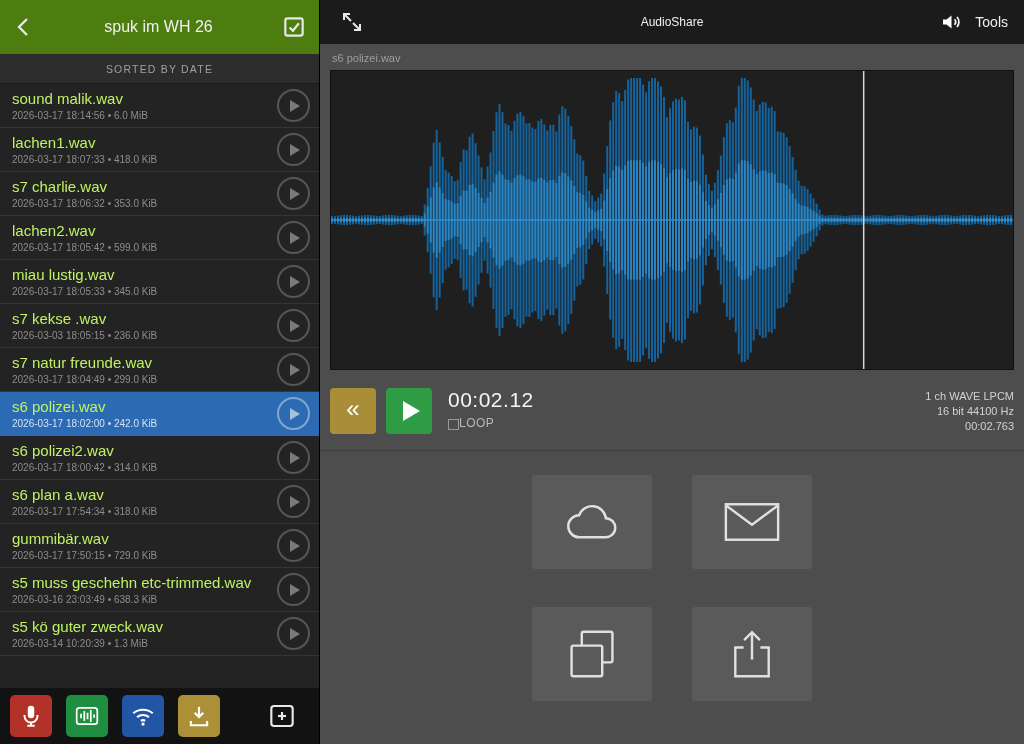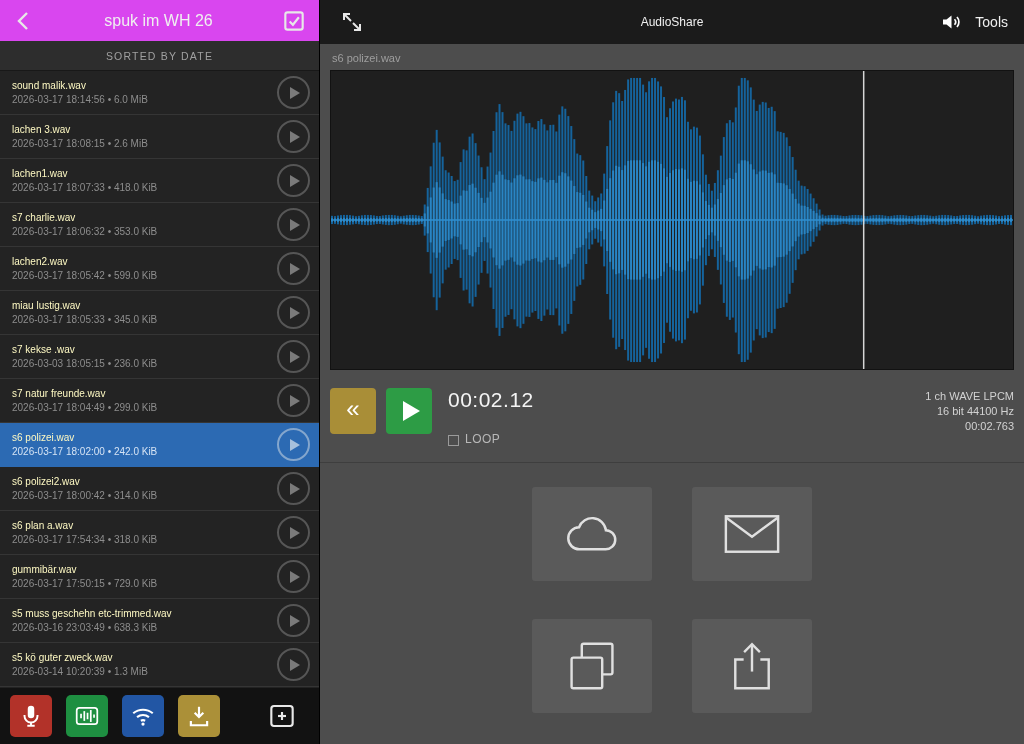--- a/index.html
+++ b/index.html
@@ -1,30 +1,30 @@
 <!DOCTYPE html>
 <html><head>
 <meta charset="utf-8">
 <style>
   *{margin:0;padding:0;box-sizing:border-box}
   html,body{width:1024px;height:744px;overflow:hidden;background:#1a1a1a;font-family:"Liberation Sans",sans-serif}
   .app{display:flex;width:1024px;height:744px}
 
   
   .sidebar{width:320px;display:flex;flex-direction:column;background:#232323;border-right:1px solid #000}
-  .sb-header{height:41px;background:#d946ef;display:flex;align-items:center;padding:0 12px;flex:0 0 auto}
+  .sb-header{height:54px;background:#4d7c0f;display:flex;align-items:center;padding:0 12px;flex:0 0 auto}
   .back-btn{width:24px;height:24px;display:flex;align-items:center;justify-content:center;cursor:pointer}
   .sb-title{flex:1;text-align:center;color:#f0f0f0;font-size:16px}
   .check-btn{width:26px;height:26px;display:flex;align-items:center;justify-content:center;cursor:pointer}
   .sb-sort{height:30px;background:#2d2d2d;display:flex;align-items:center;justify-content:center;color:#a0a0a0;font-size:10.5px;letter-spacing:1.2px;border-bottom:1px solid #181818;flex:0 0 auto}
   .sb-list{flex:1;overflow:hidden}
   .row{height:44px;display:flex;align-items:center;padding-left:12px;border-bottom:1px solid #353535;cursor:pointer}
   .row.selected{background:#2c6ab3;border-bottom-color:#2c6ab3}
   .row-texts{flex:1;min-width:0}
-  .file-name{color:#fef9c3;font-size:10px;white-space:nowrap;overflow:hidden}
+  .file-name{color:#bef264;font-size:15px;white-space:nowrap;overflow:hidden}
   .file-meta{color:#8d8d8d;font-size:10px;margin-top:2.5px;white-space:nowrap}
   .row.selected .file-meta{color:#d5e3f4}
   .play-circle{width:33px;height:33px;border:2px solid #565656;border-radius:50%;display:flex;align-items:center;justify-content:center;margin-right:9px;flex:0 0 auto;cursor:pointer}
   .row.selected .play-circle{border-color:#84a6cd}
   .tri{width:0;height:0;border-left:10px solid #7a7a7a;border-top:6px solid transparent;border-bottom:6px solid transparent;margin-left:3px}
   .row.selected .tri{border-left-color:#a6c0dc}
   .sb-toolbar{height:56px;background:#121212;display:flex;align-items:center;padding:0 10px;gap:14px;flex:0 0 auto}
   .tb-btn{width:42px;height:42px;border-radius:5px;display:flex;align-items:center;justify-content:center;cursor:pointer}
   .tb-btn svg{width:26px;height:26px;display:block}
   .tb-mic{background:#b23229}
@@ -47,21 +47,21 @@
   .wave-label{color:#9e9e9e;font-size:11px;margin:2px 0 6px 2px}
   .wave-box{height:300px;background:#1f1f1f;border:1px solid #121212;position:relative;flex:0 0 auto;cursor:pointer}
   .wave-box svg{width:100%;height:100%;display:block}
   .transport{display:flex;align-items:flex-start;margin-top:18px;flex:0 0 auto}
   .t-btn{width:46px;height:46px;border-radius:4px;display:flex;align-items:center;justify-content:center;cursor:pointer}
   .t-rew{background:#a98e37;color:#fff;font-size:24px;line-height:1;padding-bottom:5px}
   .t-play{background:#2d9c45;margin-left:10px}
   .tri-big{width:0;height:0;border-left:17px solid #fff;border-top:10px solid transparent;border-bottom:10px solid transparent;margin-left:4px}
   .t-time-block{margin-left:16px}
   .t-time{color:#f5f5f5;font-size:21px;letter-spacing:.5px}
-  .loop-row{display:flex;align-items:flex-end;gap:6px;margin-top:20px;cursor:pointer}
+  .loop-row{display:flex;align-items:flex-end;margin-top:4px;cursor:pointer}
   .loop-box{width:11px;height:11px;border:1.5px solid #9a9a9a}
   .loop-label{color:#b8b8b8;font-size:12px;letter-spacing:.5px}
   .t-info{margin-left:auto;text-align:right;color:#d2d2d2;font-size:11px;line-height:15px;padding-top:1px}
   .divider{height:1px;background:#3e3e3e;margin:16px -10px 0 -10px}
   .share-grid{display:grid;grid-template-columns:120px 120px;gap:38px 40px;justify-content:center;margin-top:24px}
   .share-btn{width:120px;height:94px;background:#5a5a5a;border-radius:3px;display:flex;align-items:center;justify-content:center;cursor:pointer}
   .share-btn svg{display:block}
 </style>
 </head>
 <body>
@@ -84,29 +84,20 @@
       </span>
     </div>
     <div class="sb-sort">
       <span>SORTED BY DATE</span>
     </div>
     <div class="sb-list">
         <div class="row">
           <div class="row-texts">
             <div class="file-name">sound malik.wav</div>
             <div class="file-meta">2026-03-17 18:14:56 • 6.0 MiB</div>
-          </div>
-          <div class="play-circle">
-            <span class="tri"></span>
-          </div>
-        </div>
-        <div class="row">
-          <div class="row-texts">
-            <div class="file-name">lachen 3.wav</div>
-            <div class="file-meta">2026-03-17 18:08:15 • 2.6 MiB</div>
           </div>
           <div class="play-circle">
             <span class="tri"></span>
           </div>
         </div>
         <div class="row">
           <div class="row-texts">
             <div class="file-name">lachen1.wav</div>
             <div class="file-meta">2026-03-17 18:07:33 • 418.0 KiB</div>
           </div>

